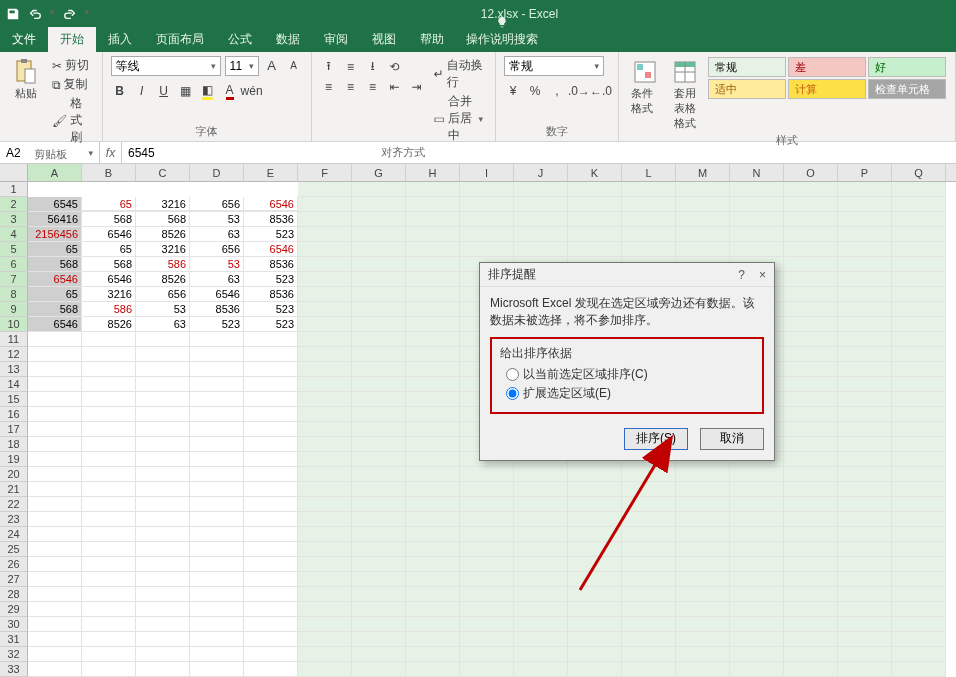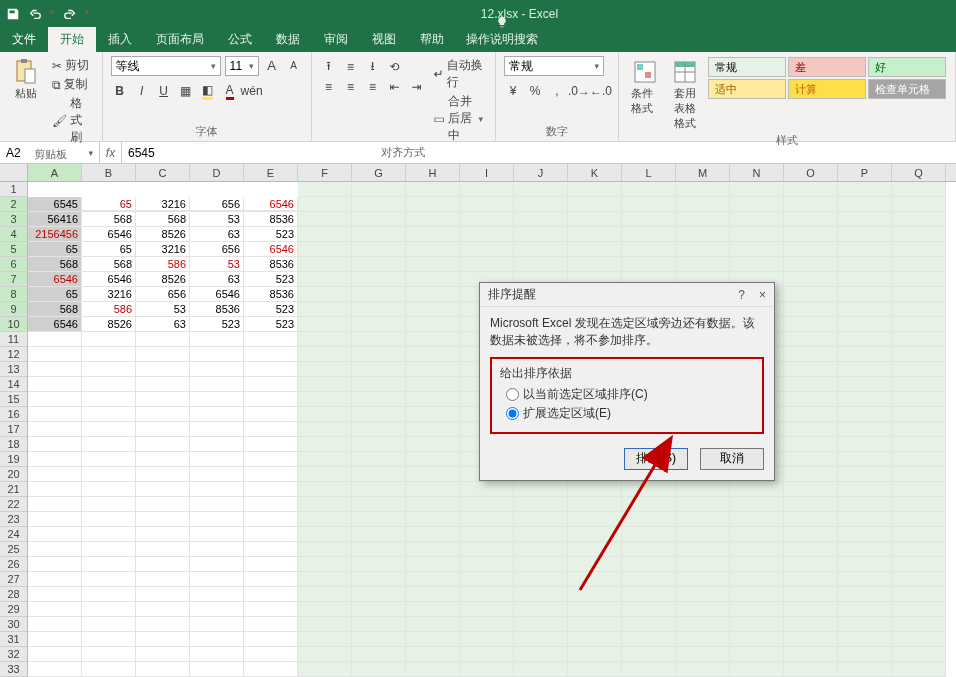--- a/index.html
+++ b/index.html
@@ -51,21 +51,21 @@
   .row { display:flex; height:15px; }
   .rowh { width:28px; background:#e8e8e8; border-right:1px solid #b9b9b9; border-bottom:1px solid #cfcfcf; text-align:center; font-size:11px; color:#444; line-height:15px;}
   .rowh.selected { background:#c8e8c8; }
   .cell { width:54px; border-right:1px solid #e3e3e3; border-bottom:1px solid #e3e3e3; font-size:11px; text-align:right; padding:0 3px; line-height:15px; overflow:hidden;}
   .cell.bg { background:#e6f2e6; }
   .cell.hdr { color:#3c7d3c; text-align:center;margin-top:28px; }
   .cell.sel { background:#cfcfcf; }
   .cell.red { color:#c00000; }
 
   
-  .dialog { position:absolute; left:479px; top:282px; width:296px; background:#f0f0f0; border:1px solid #777; box-shadow: 3px 3px 8px rgba(0,0,0,0.3); }
+  .dialog { position:absolute; left:479px; top:262px; width:296px; background:#f0f0f0; border:1px solid #777; box-shadow: 3px 3px 8px rgba(0,0,0,0.3); }
   .dlg-title { height:24px; display:flex; align-items:center; padding:0 8px; font-size:12px; color:#333; border-bottom:1px solid #ddd; justify-content: space-between;}
   .dlg-title .tbtns { display:flex; gap:14px; color:#555;}
   .dlg-body { padding:8px 10px; font-size:12px; color:#333; }
   .dlg-msg { margin-bottom:8px; line-height:1.4; }
   .dlg-group { border:2px solid #c00000; padding:6px 8px 8px 8px; }
   .dlg-group .gtitle { margin-bottom:4px; }
   .radio-row { display:flex; align-items:center; gap:4px; font-size:12px; margin:2px 6px; }
   .dlg-foot { display:flex; justify-content:flex-end; gap:12px; padding:6px 10px 10px 10px; }
   .dlg-btn { width:64px; height:22px; border:1px solid #777; background:#e8e8e8; font-size:12px; }
   .dlg-btn.primary { border:1px solid #316ac5; }

